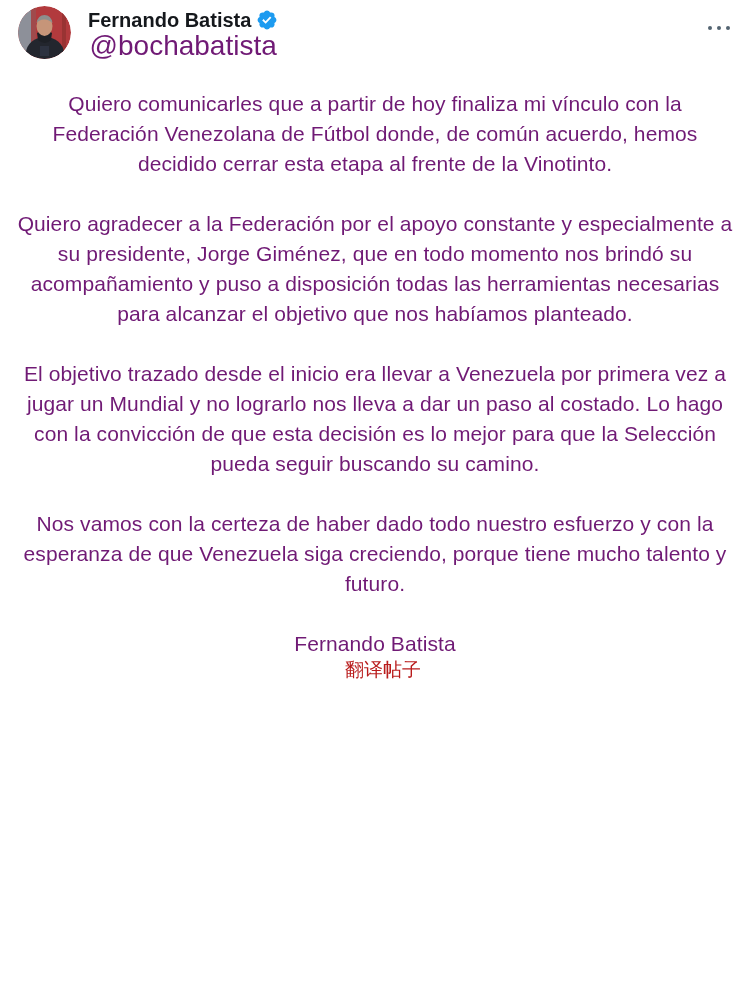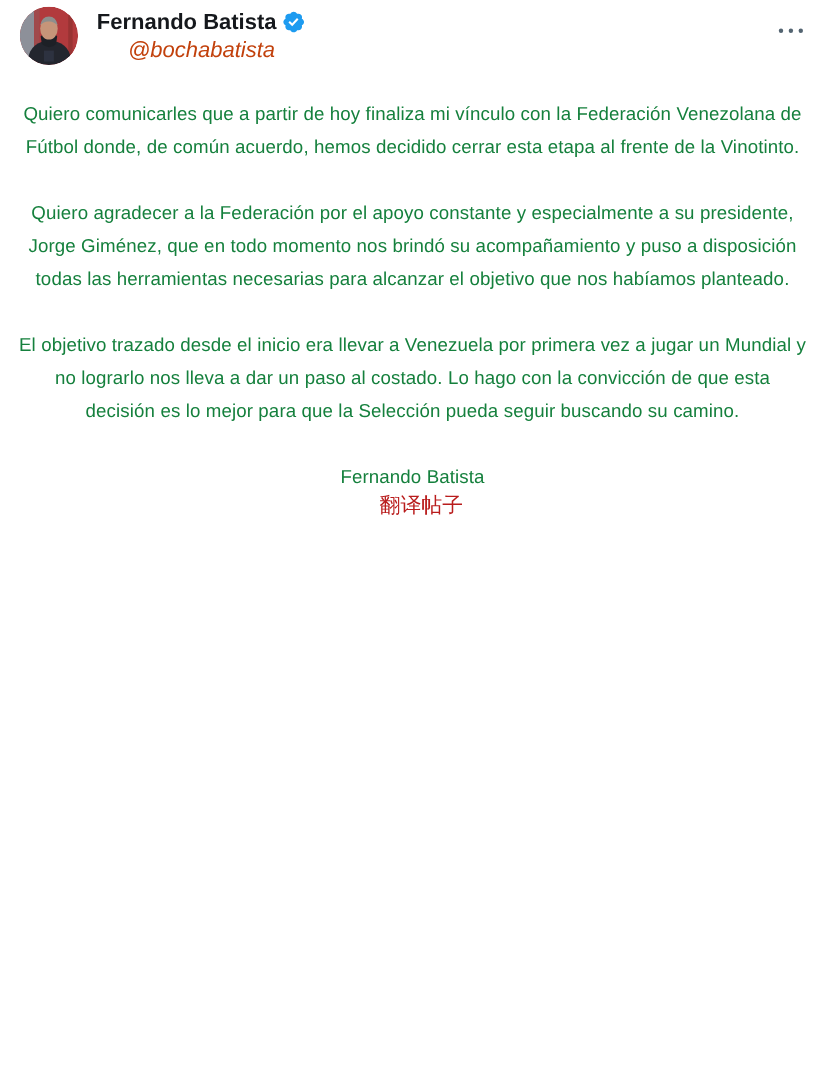--- a/index.html
+++ b/index.html
@@ -46,25 +46,24 @@
     line-height: 26px;
     font-weight: 700;
     color: #15181c;
   }
   .verified-badge {
     width: 22px;
     height: 22px;
     display: inline-block;
   }
   .author-handle {
-    font-size: 20px;
+    font-size: 28px;
     line-height: 26px;
-    color: #c2410c;
+    color: #701a75;
     cursor: pointer;
-    font-style: italic;
   }
   .more-button {
     margin-left: auto;
     margin-top: 14px;
     display: flex;
     gap: 5px;
     padding: 6px 2px;
     cursor: pointer;
     border: none;
     background: transparent;
@@ -73,23 +72,23 @@
     width: 4px;
     height: 4px;
     border-radius: 50%;
     background: #536471;
   }
 
   
   .tweet-body {
     margin: 30px 16px 0 16px;
     width: 718px;
-    font-size: 17px;
+    font-size: 21px;
     line-height: 30px;
-    color: #15803d;
+    color: #701a75;
     letter-spacing: 0.1px;
   }
   .tweet-body p {
     margin: 0 0 30px 0;
   }
   .tweet-body p:last-child {
     margin-bottom: 0;
   }
   .translate-link {
     display: inline-block;
@@ -146,18 +145,19 @@
       <span class="dot"></span>
       <span class="dot"></span>
     </button>
 
   </div>
 
   <div class="tweet-body">
     <p>Quiero comunicarles que a partir de hoy finaliza mi vínculo con la Federación Venezolana de Fútbol donde, de común acuerdo, hemos decidido cerrar esta etapa al frente de la Vinotinto.</p>
     <p>Quiero agradecer a la Federación por el apoyo constante y especialmente a su presidente, Jorge Giménez, que en todo momento nos brindó su acompañamiento y puso a disposición todas las herramientas necesarias para alcanzar el objetivo que nos habíamos planteado.</p>
     <p>El objetivo trazado desde el inicio era llevar a Venezuela por primera vez a jugar un Mundial y no lograrlo nos lleva a dar un paso al costado. Lo hago con la convicción de que esta decisión es lo mejor para que la Selección pueda seguir buscando su camino.</p>
+    <p>Nos vamos con la certeza de haber dado todo nuestro esfuerzo y con la esperanza de que Venezuela siga creciendo, porque tiene mucho talento y futuro.</p>
     <p>Fernando Batista</p>
   </div>
 
   <a class="translate-link">翻译帖子</a>
 
 </div>
 
 </body></html>

